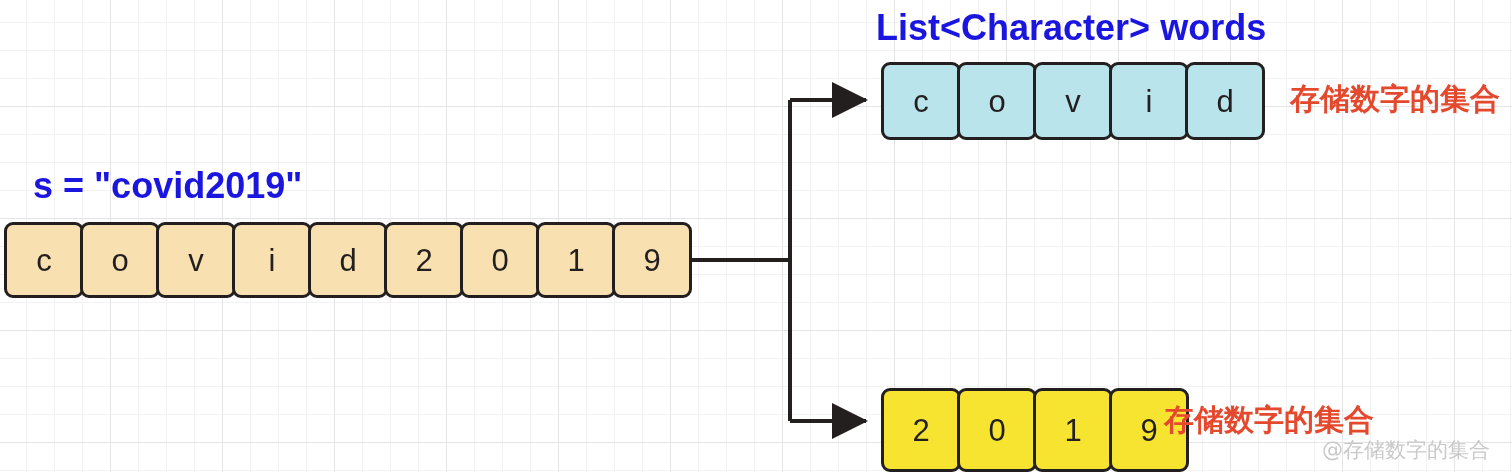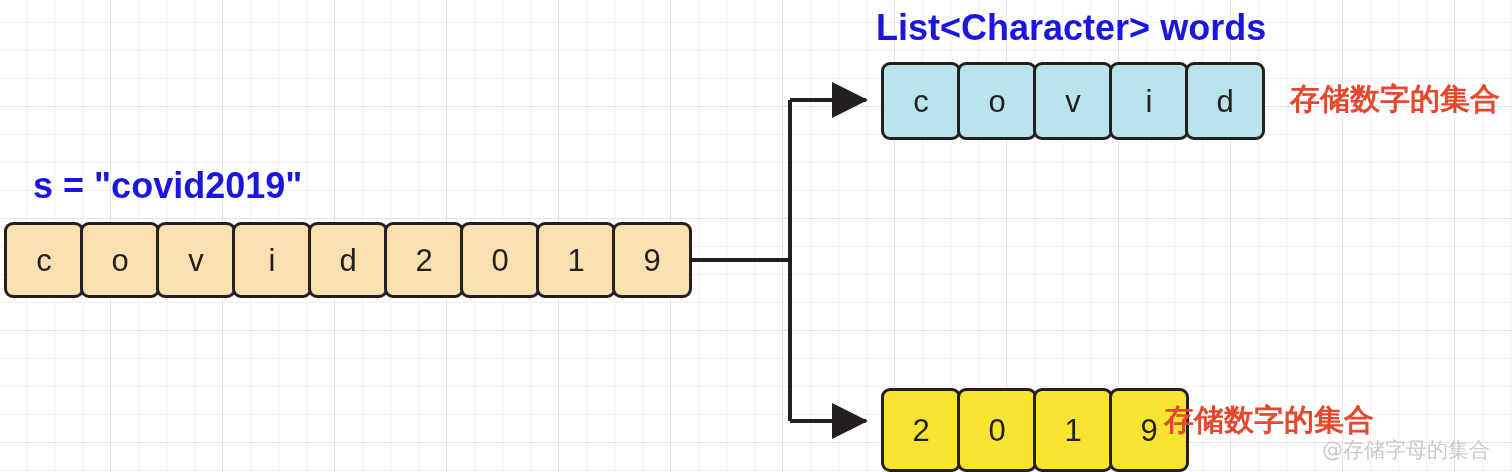--- a/index.html
+++ b/index.html
@@ -138,15 +138,15 @@
   <div class="label-red" style="left:1290px; top:84px;">存储数字的集合</div>
 
 
   <div class="cell cell-nums" style="left:881px;  top:388px;">2</div>
   <div class="cell cell-nums" style="left:957px;  top:388px;">0</div>
   <div class="cell cell-nums" style="left:1033px; top:388px;">1</div>
   <div class="cell cell-nums" style="left:1109px; top:388px;">9</div>
 
   <div class="label-red" style="left:1164px; top:405px;">存储数字的集合</div>
 
-  <div class="watermark" style="left:1322px; top:440px;">@存储字母的集合</div>
+  <div class="watermark" style="left:1322px; top:440px;">@存储数字的集合</div>
 
 </div>
 
 </body></html>

